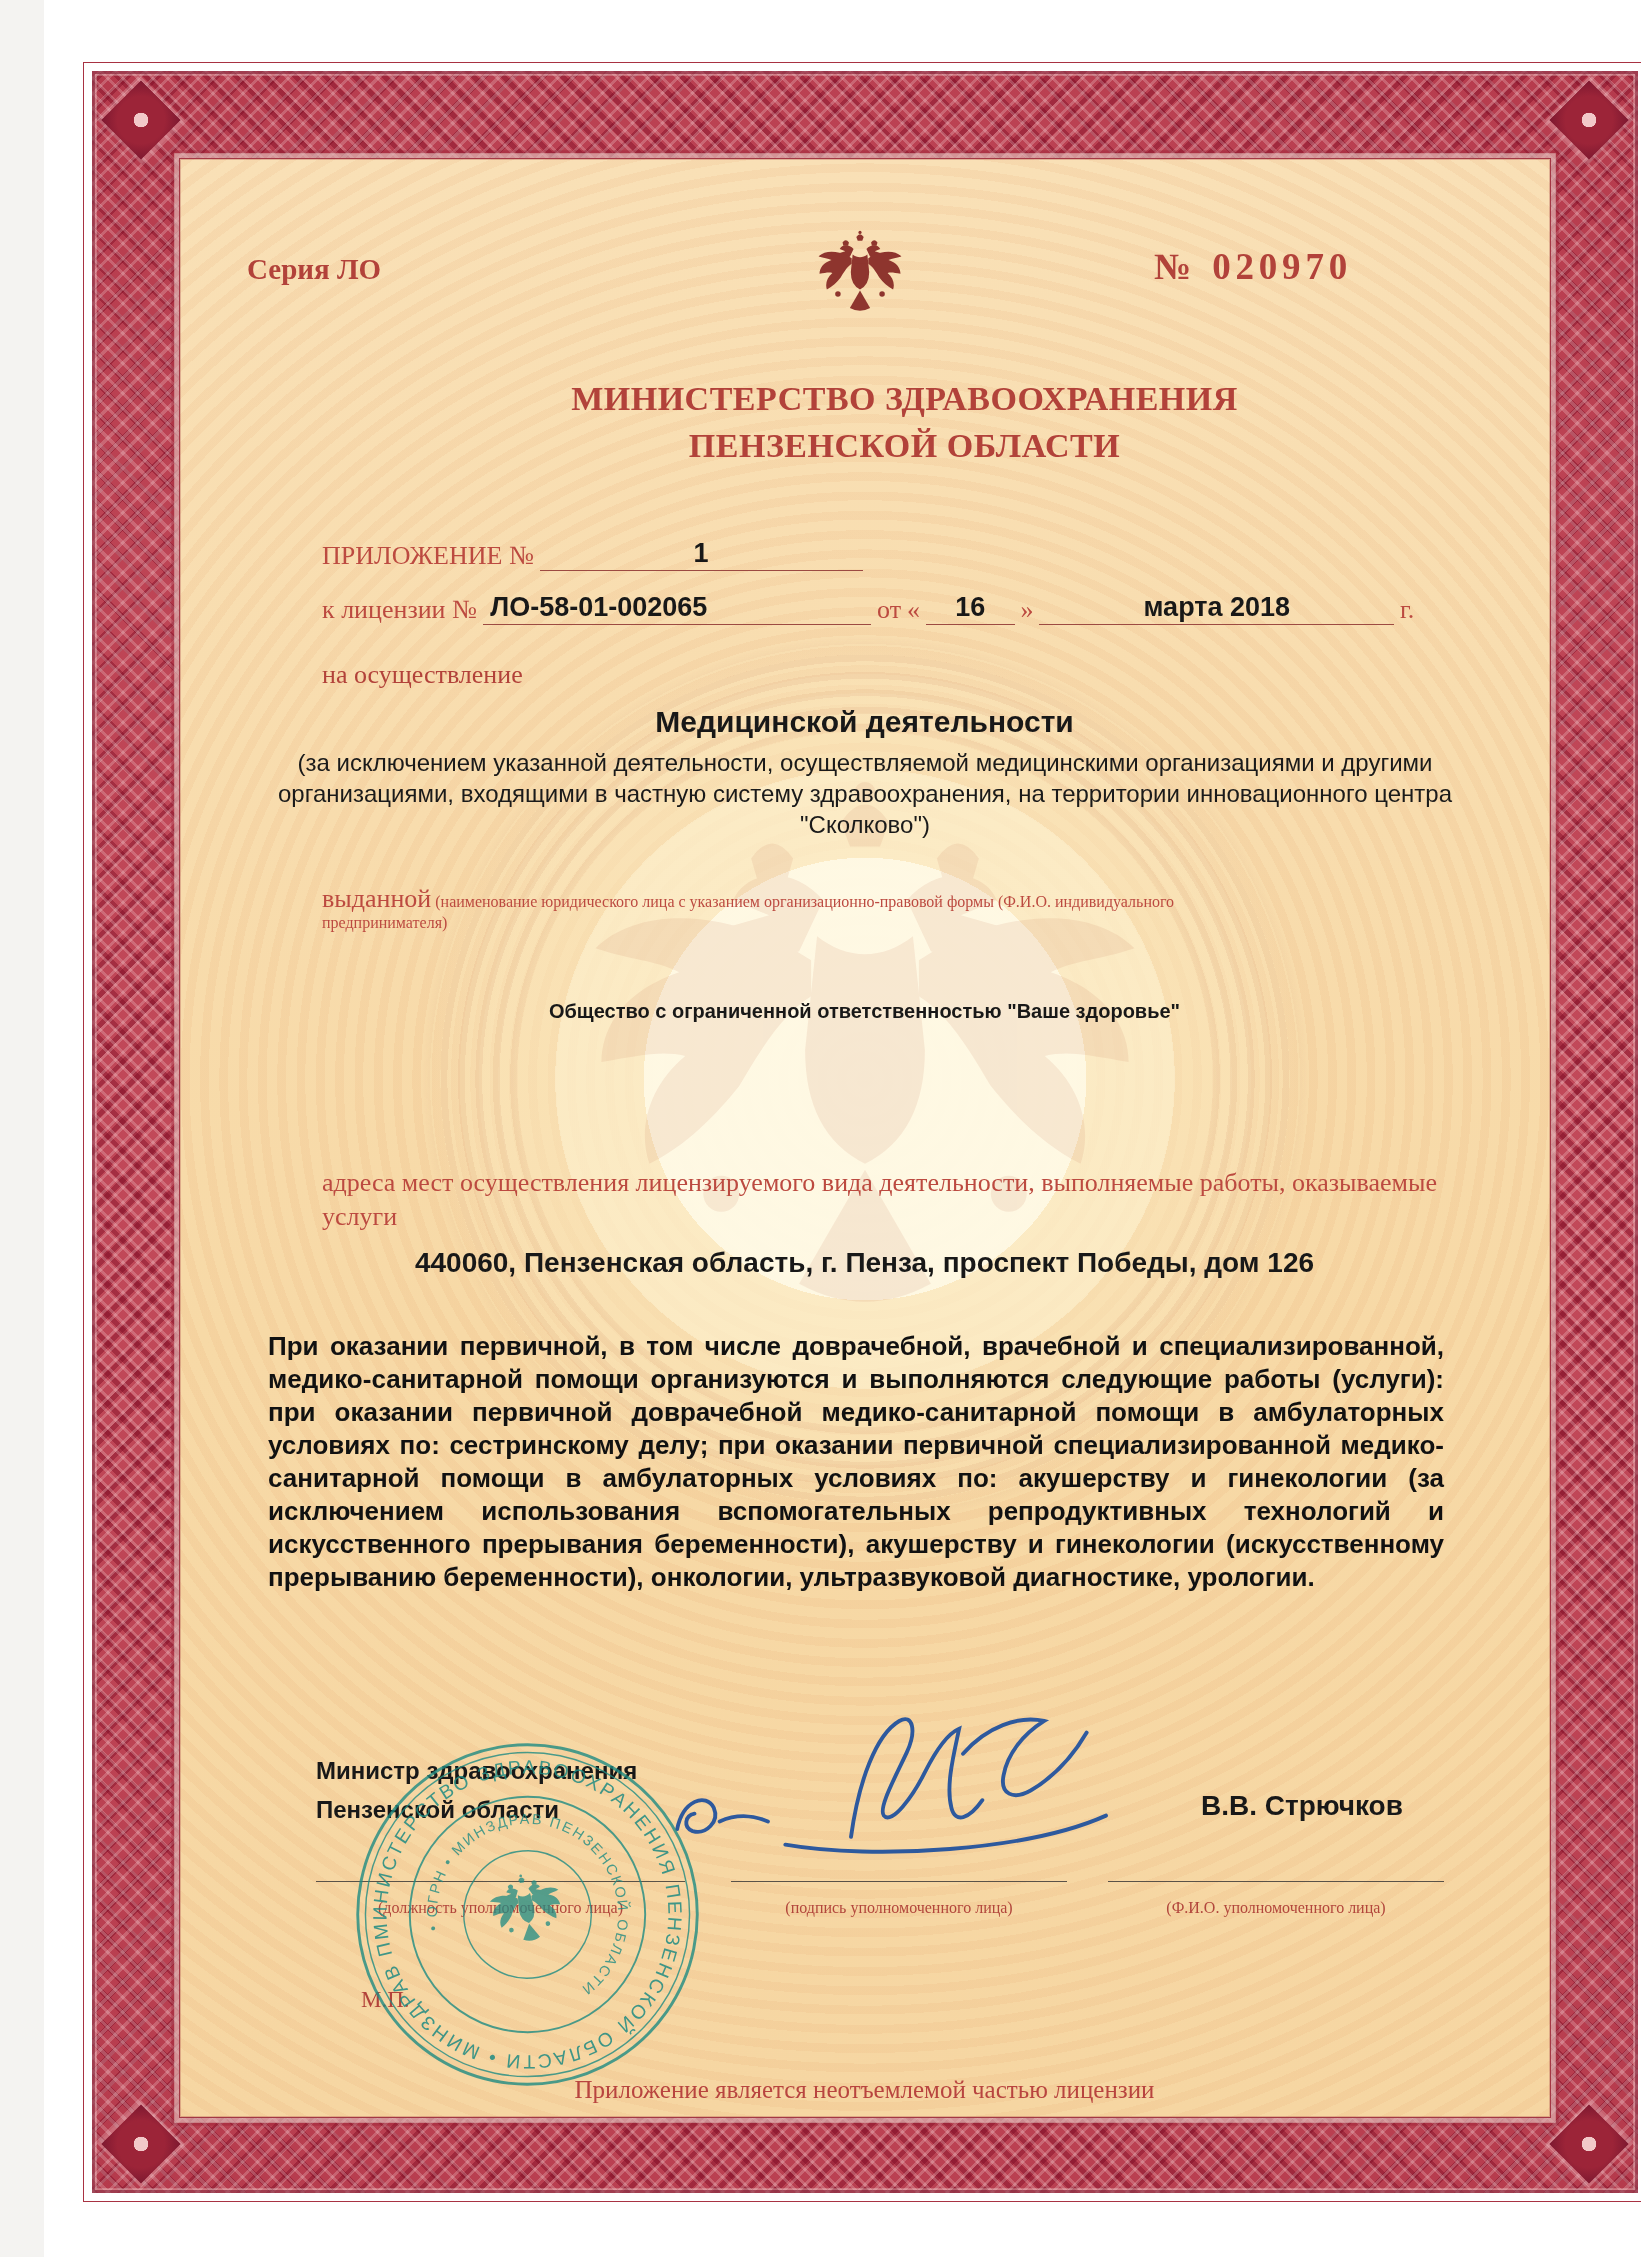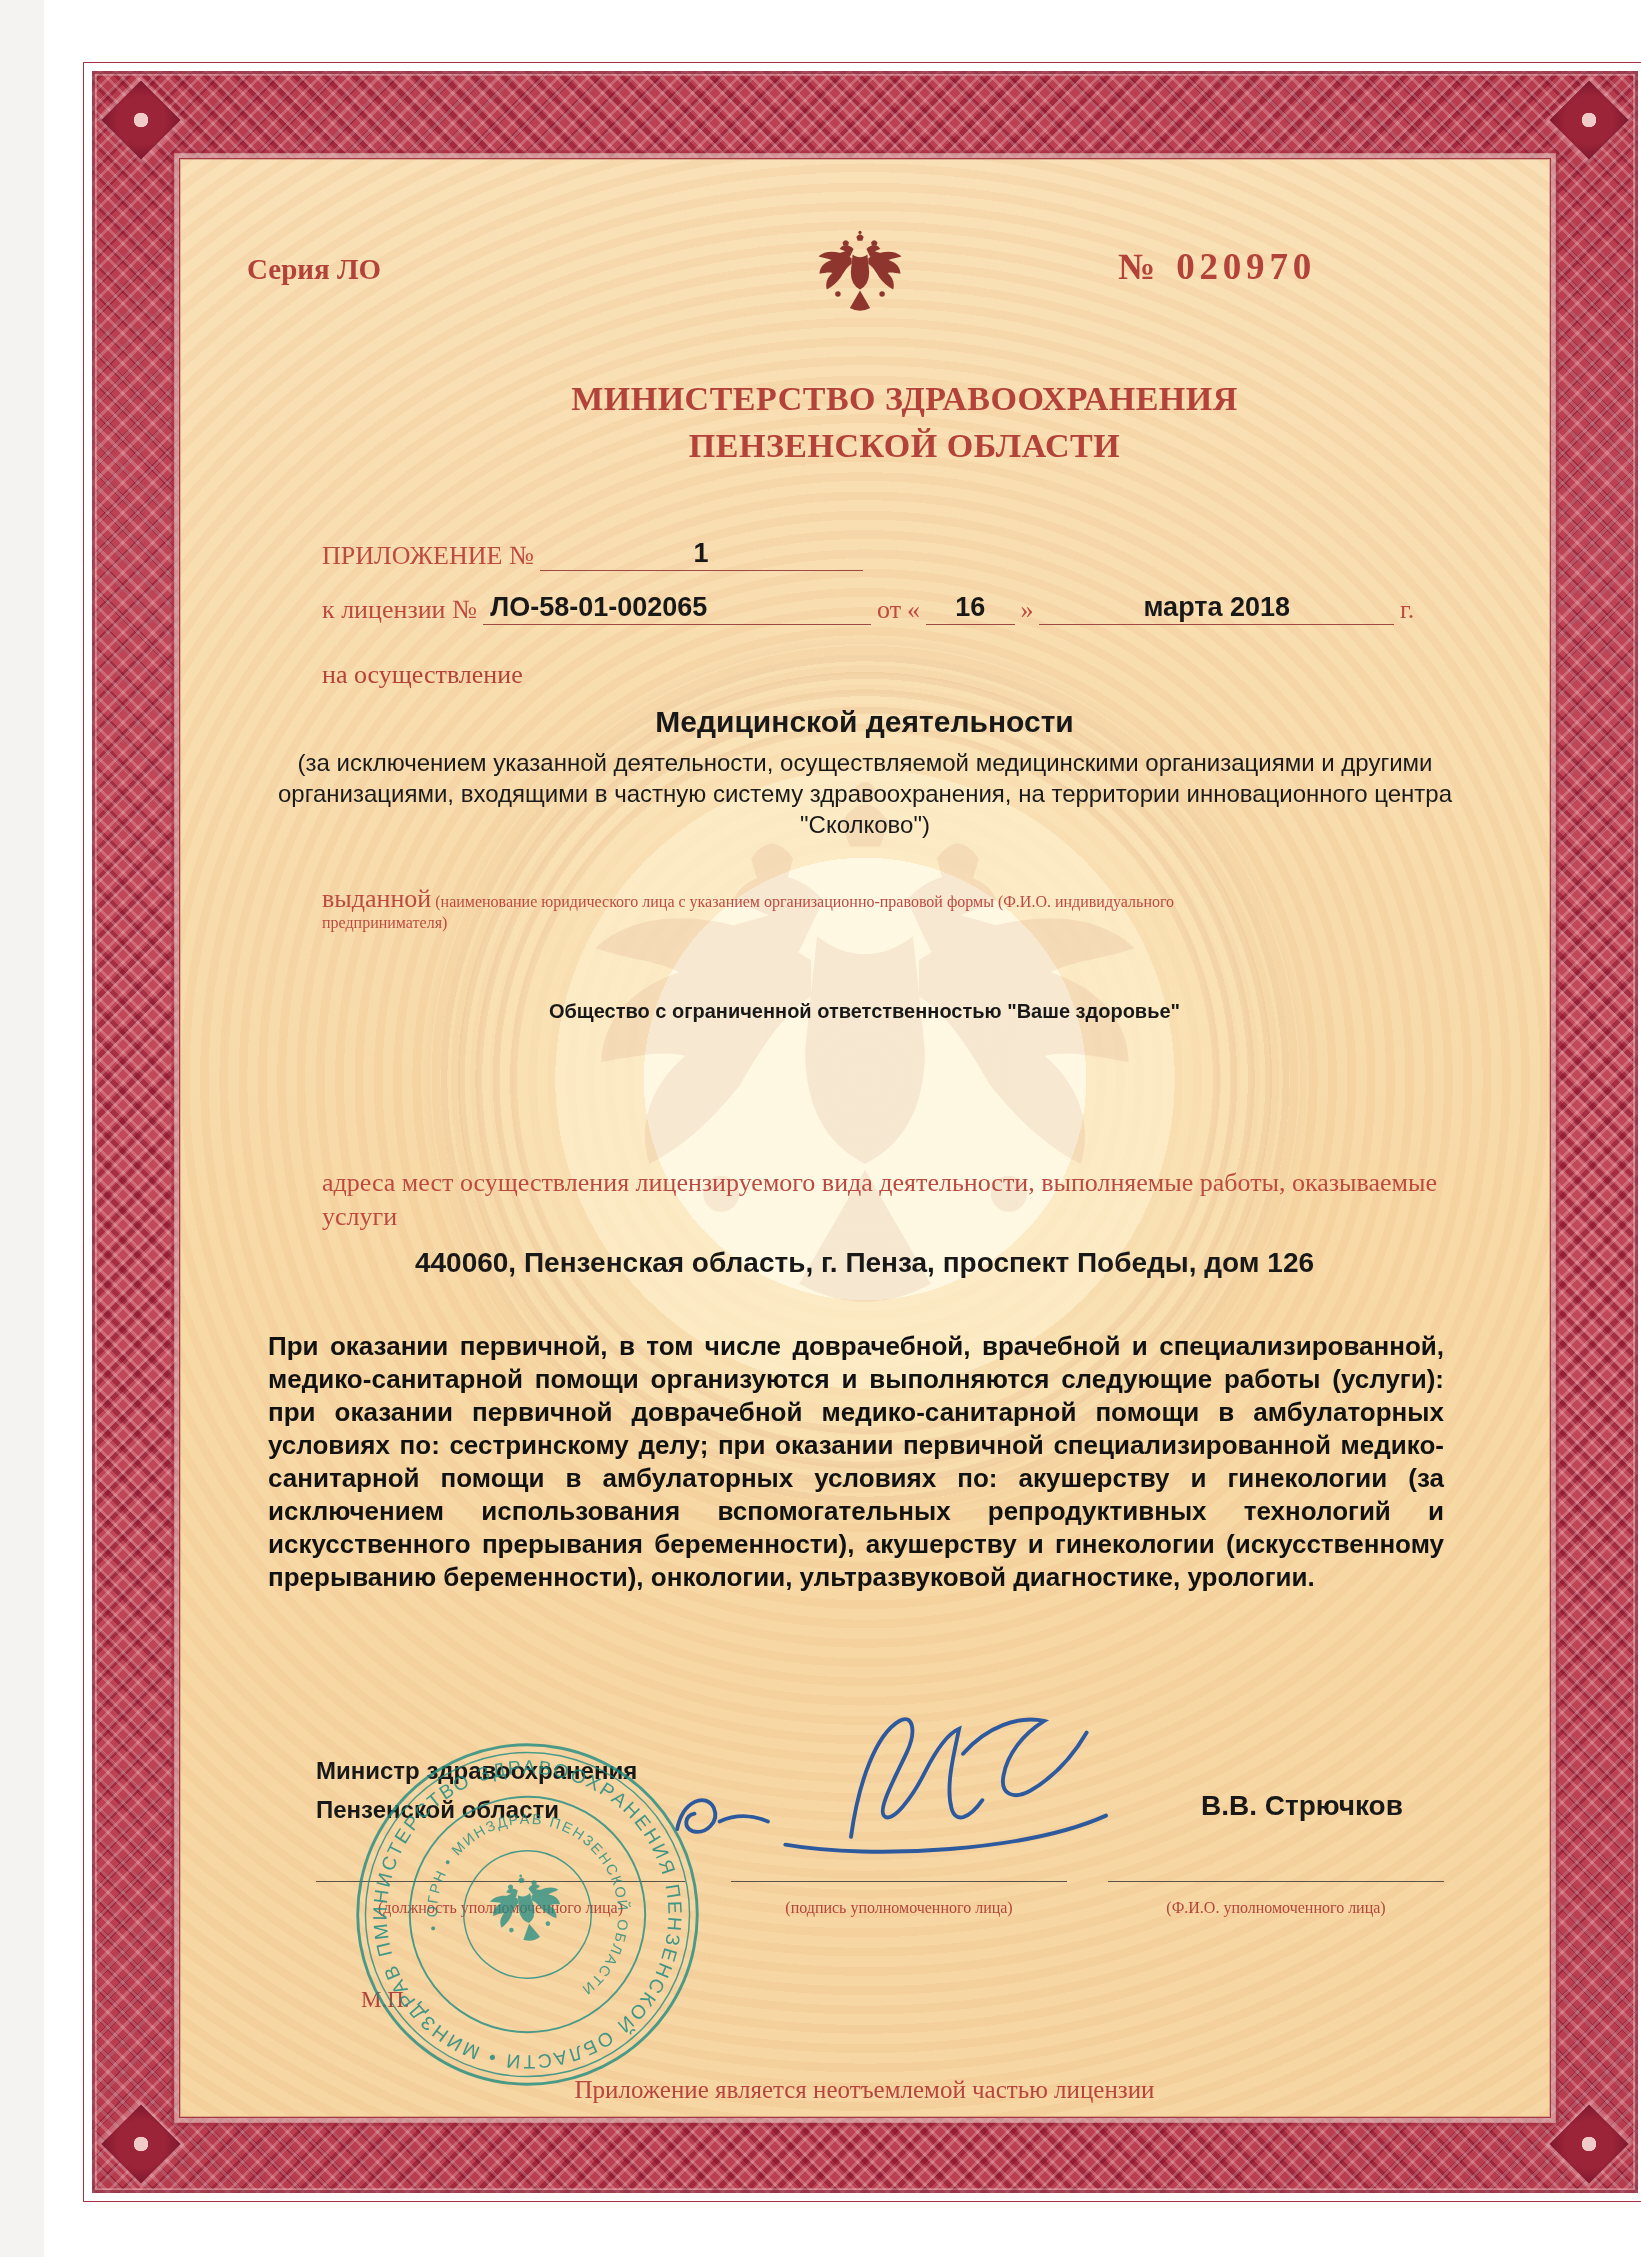--- a/index.html
+++ b/index.html
@@ -36,21 +36,21 @@
            background:repeating-radial-gradient(circle, rgba(210,140,100,.12) 0 6.8px, transparent 6.8px 17.4px);
            -webkit-mask:radial-gradient(circle, transparent 0 46%, #000 48% 58%, transparent 60%);
                    mask:radial-gradient(circle, transparent 0 46%, #000 48% 58%, transparent 60%);}
   .wm-eagle{position:absolute;left:50%;top:47.5%;transform:translate(-50%,-50%);}
   
   .abs{position:absolute;}
   .red{color:#b2423a;}
   .serif{font-family:"Liberation Serif",serif;}
   .val{font-family:"Liberation Sans",sans-serif;font-weight:bold;color:#181818;}
   .series{left:203px;top:253px;font-size:29px;font-weight:bold;}
-  .number{left:1074px;top:245px;font-size:37px;font-weight:600;letter-spacing:4.8px;}
+  .number{left:1110px;top:245px;font-size:37px;font-weight:600;letter-spacing:4.8px;}
   .number .nsign{letter-spacing:0;margin-right:21px;}
   .emblem{left:770px;top:228px;}
   .ministry{left:0;top:375px;width:100%;text-align:center;font-size:34px;font-weight:bold;
             line-height:47px;letter-spacing:0.5px;padding-left:40px;}
   .row{display:flex;align-items:flex-end;gap:5.8px;}
   .lbl{font-size:26px;color:#bc4a40;white-space:nowrap;}
   .ufield{display:inline-block;border-bottom:1.9px solid #9c4a42;text-align:center;
           font-size:27px;line-height:33px;}
   .appendix{left:278px;top:537px;}
   .appendix .ufield{width:323px;}

